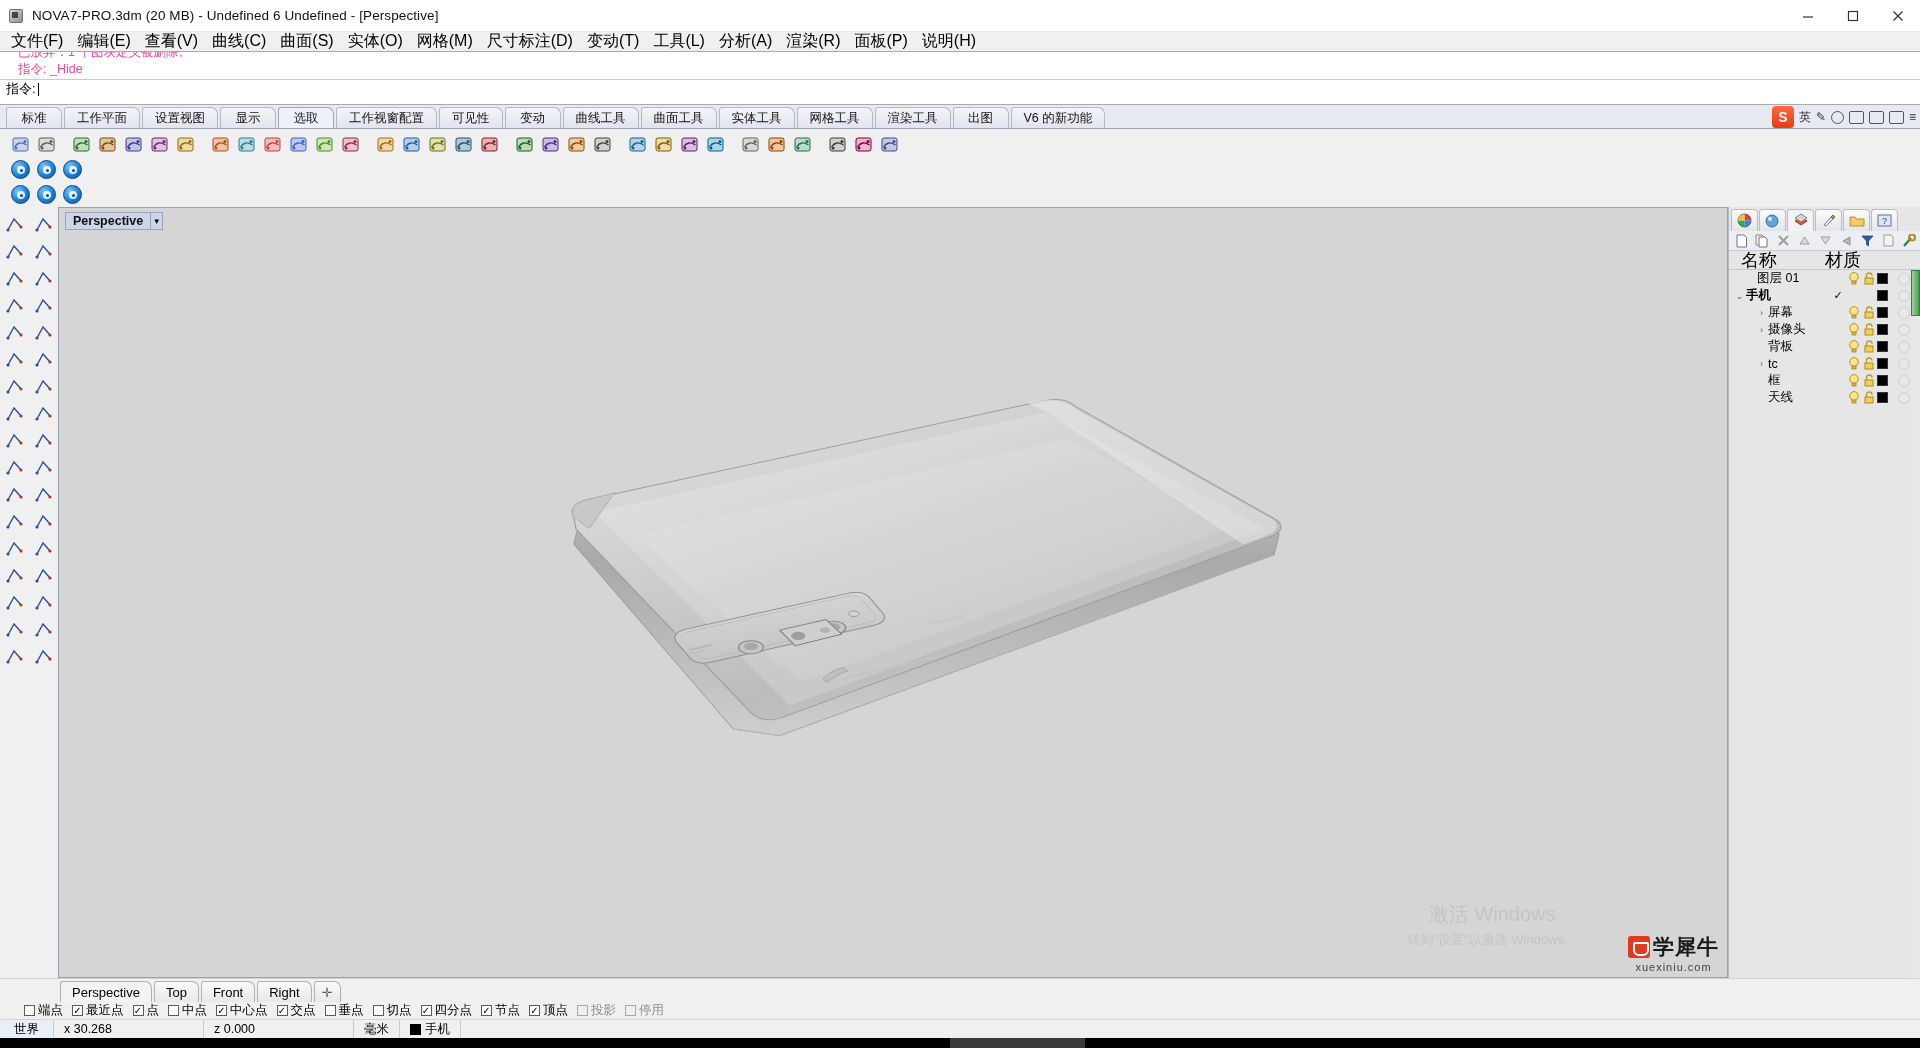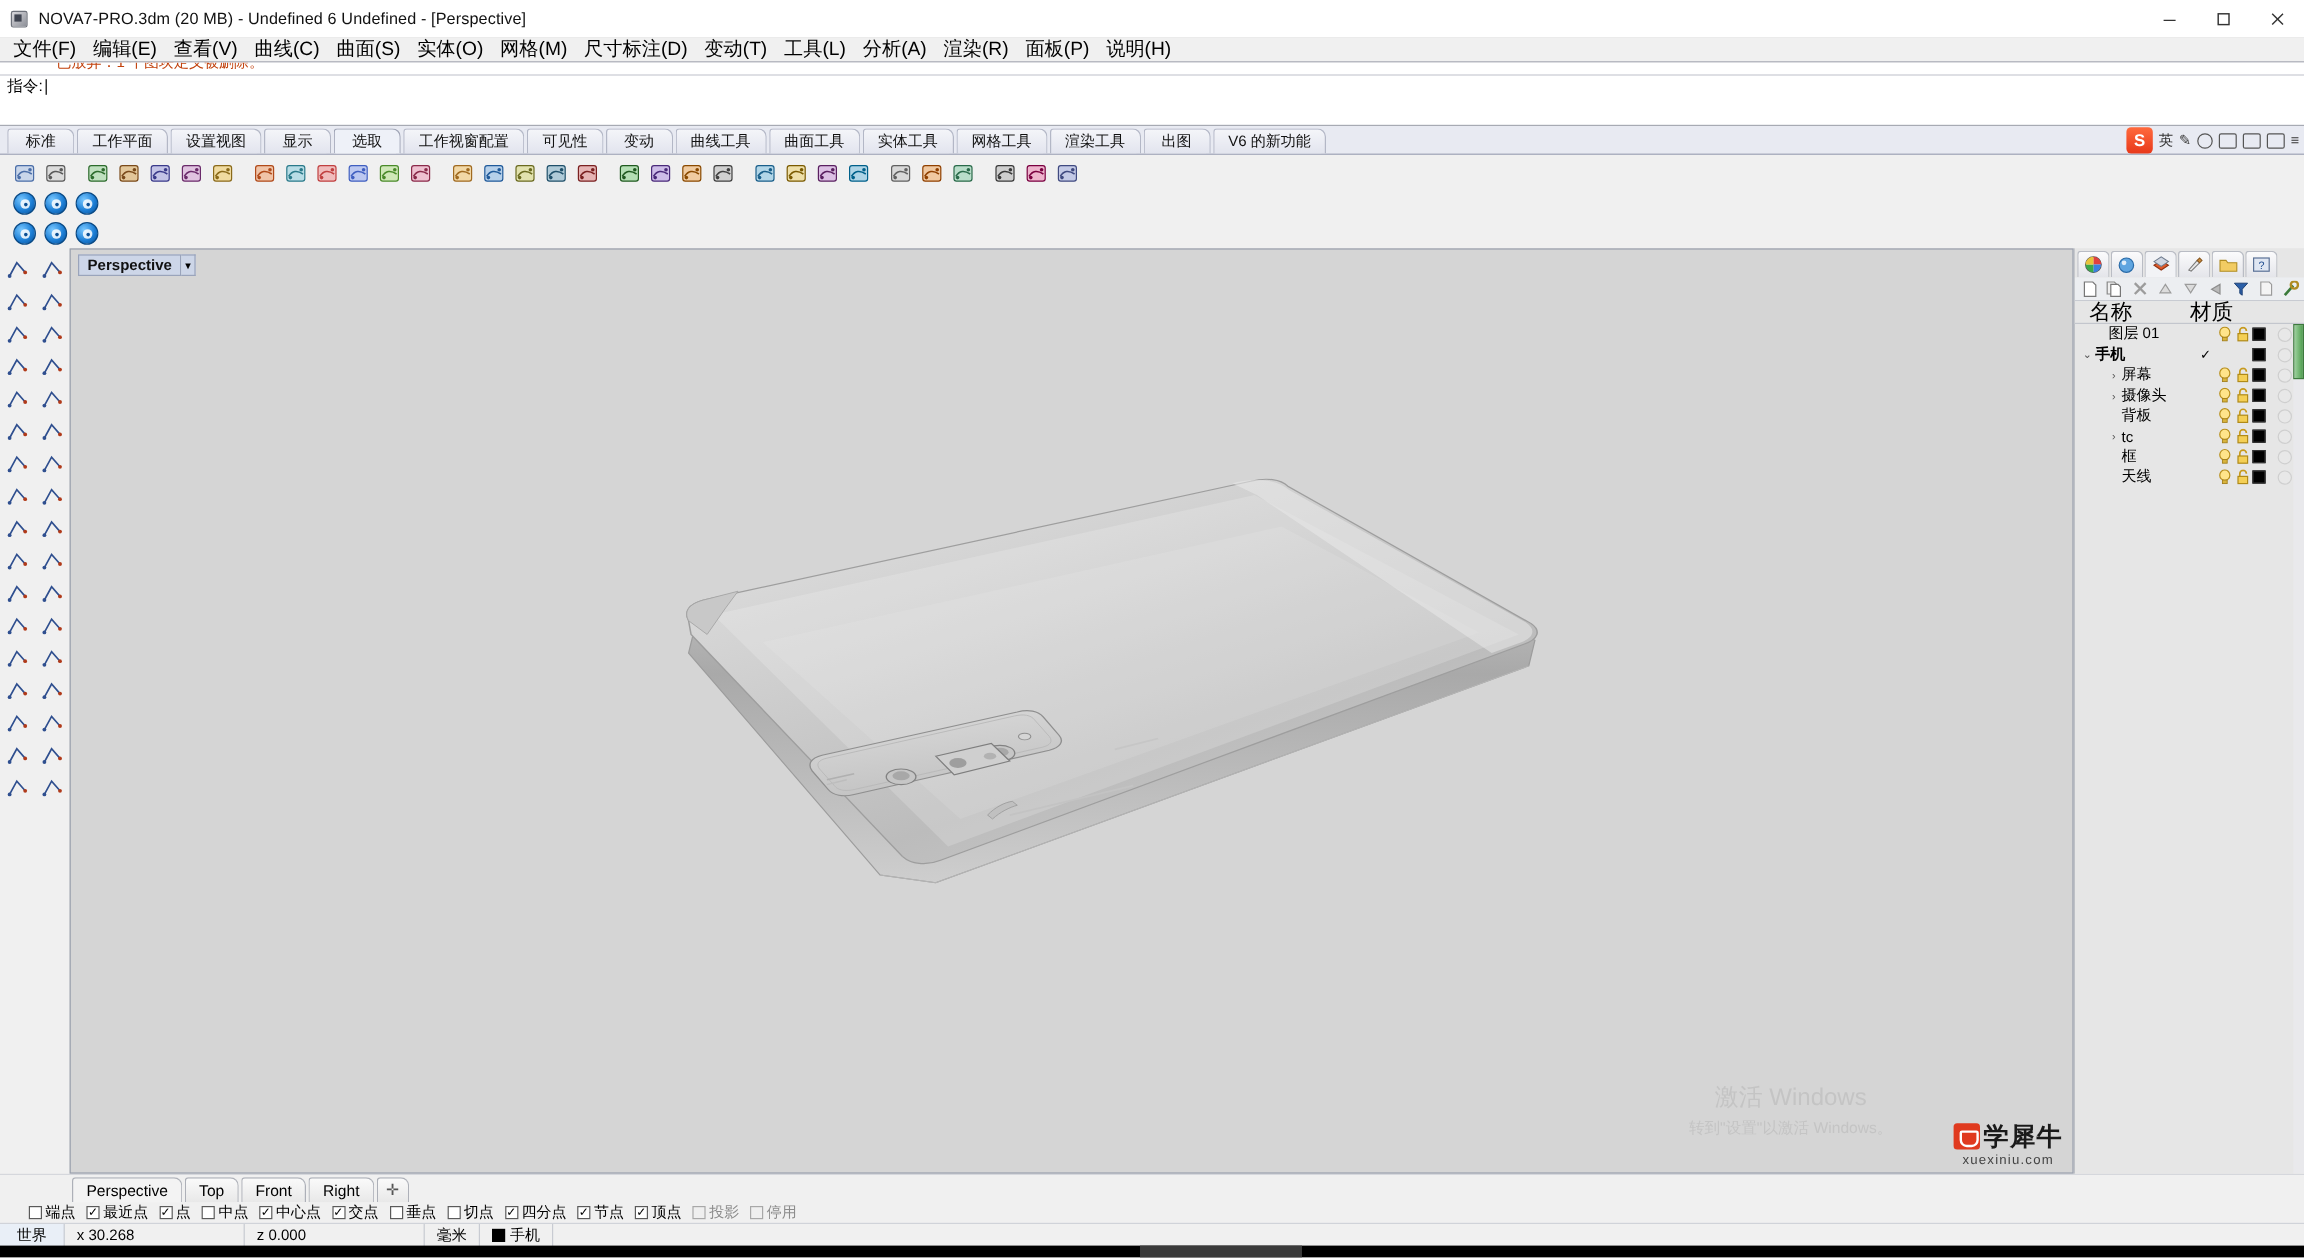--- a/index.html
+++ b/index.html
@@ -22,21 +22,21 @@
   .tb-spacer { flex:1; }
   .wbtn { width:45px; height:32px; display:flex; align-items:center; justify-content:center; font-size:14px; color:#333; }
   .wbtn svg { display:block; }
 
   
   .menubar { height:19px; background:#f0f0f0; display:flex; align-items:center; padding-left:4px; }
   .menuitem { font-size:16px; padding:1px 7px 2px 7px; color:#000; white-space:nowrap; }
 
   
   .cmdarea { background:#ffffff; border:1px solid #a7aab3; border-left:0; border-right:0; height:54px; position:relative; overflow:hidden; }
-  .cmdhist { padding-left:6px; font-size:12.5px; line-height:17px; color:#c2410c;margin-left:41px; }
+  .cmdhist { padding-left:18px; font-size:12.5px; line-height:17px; color:#ec4899; }
   .cmdline-clip { height:9px; overflow:hidden; position:relative; }
   .cmdline-clip span { position:relative; top:-8px; display:block; }
   .cmdinput-wrap { border-top:1px solid #c8cbd2; margin-top:1px; height:19px; display:flex; align-items:center; padding-left:6px; }
   .cmdcaret { display:inline-block; width:1px; height:13px; background:#000; margin-left:2px; animation:none; }
 
   
   .tabstrip { height:24px; background:#e8eaf2; display:flex; align-items:flex-end; padding-left:6px; border-bottom:1px solid #9fa4b5; position:relative; }
   .rtab { height:21px; min-width:56px; padding:0 12px; display:flex; align-items:center; justify-content:center;
           font-size:12.5px; background:linear-gradient(#f4f5f9,#e2e4ee); border:1px solid #b3b7c6; border-bottom:0;
           border-radius:3px 7px 0 0; margin-right:2px; color:#111; white-space:nowrap; }
@@ -172,20 +172,21 @@
     <div class="menuitem">渲染(R)</div>
     <div class="menuitem">面板(P)</div>
     <div class="menuitem">说明(H)</div>
   </div>
 
   <div class="cmdarea">
     <div class="cmdhist">
       <div class="cmdline-clip">
         <span>已放弃：1 个图块定义被删除。</span>
       </div>
+      <div>指令: _Hide</div>
     </div>
     <div class="cmdinput-wrap">
       <span>指令:</span>
         <span class="cmdcaret"></span>
     </div>
   </div>
 
   <div class="tabstrip">
     <div class="rtab">标准</div>
     <div class="rtab">工作平面</div>

